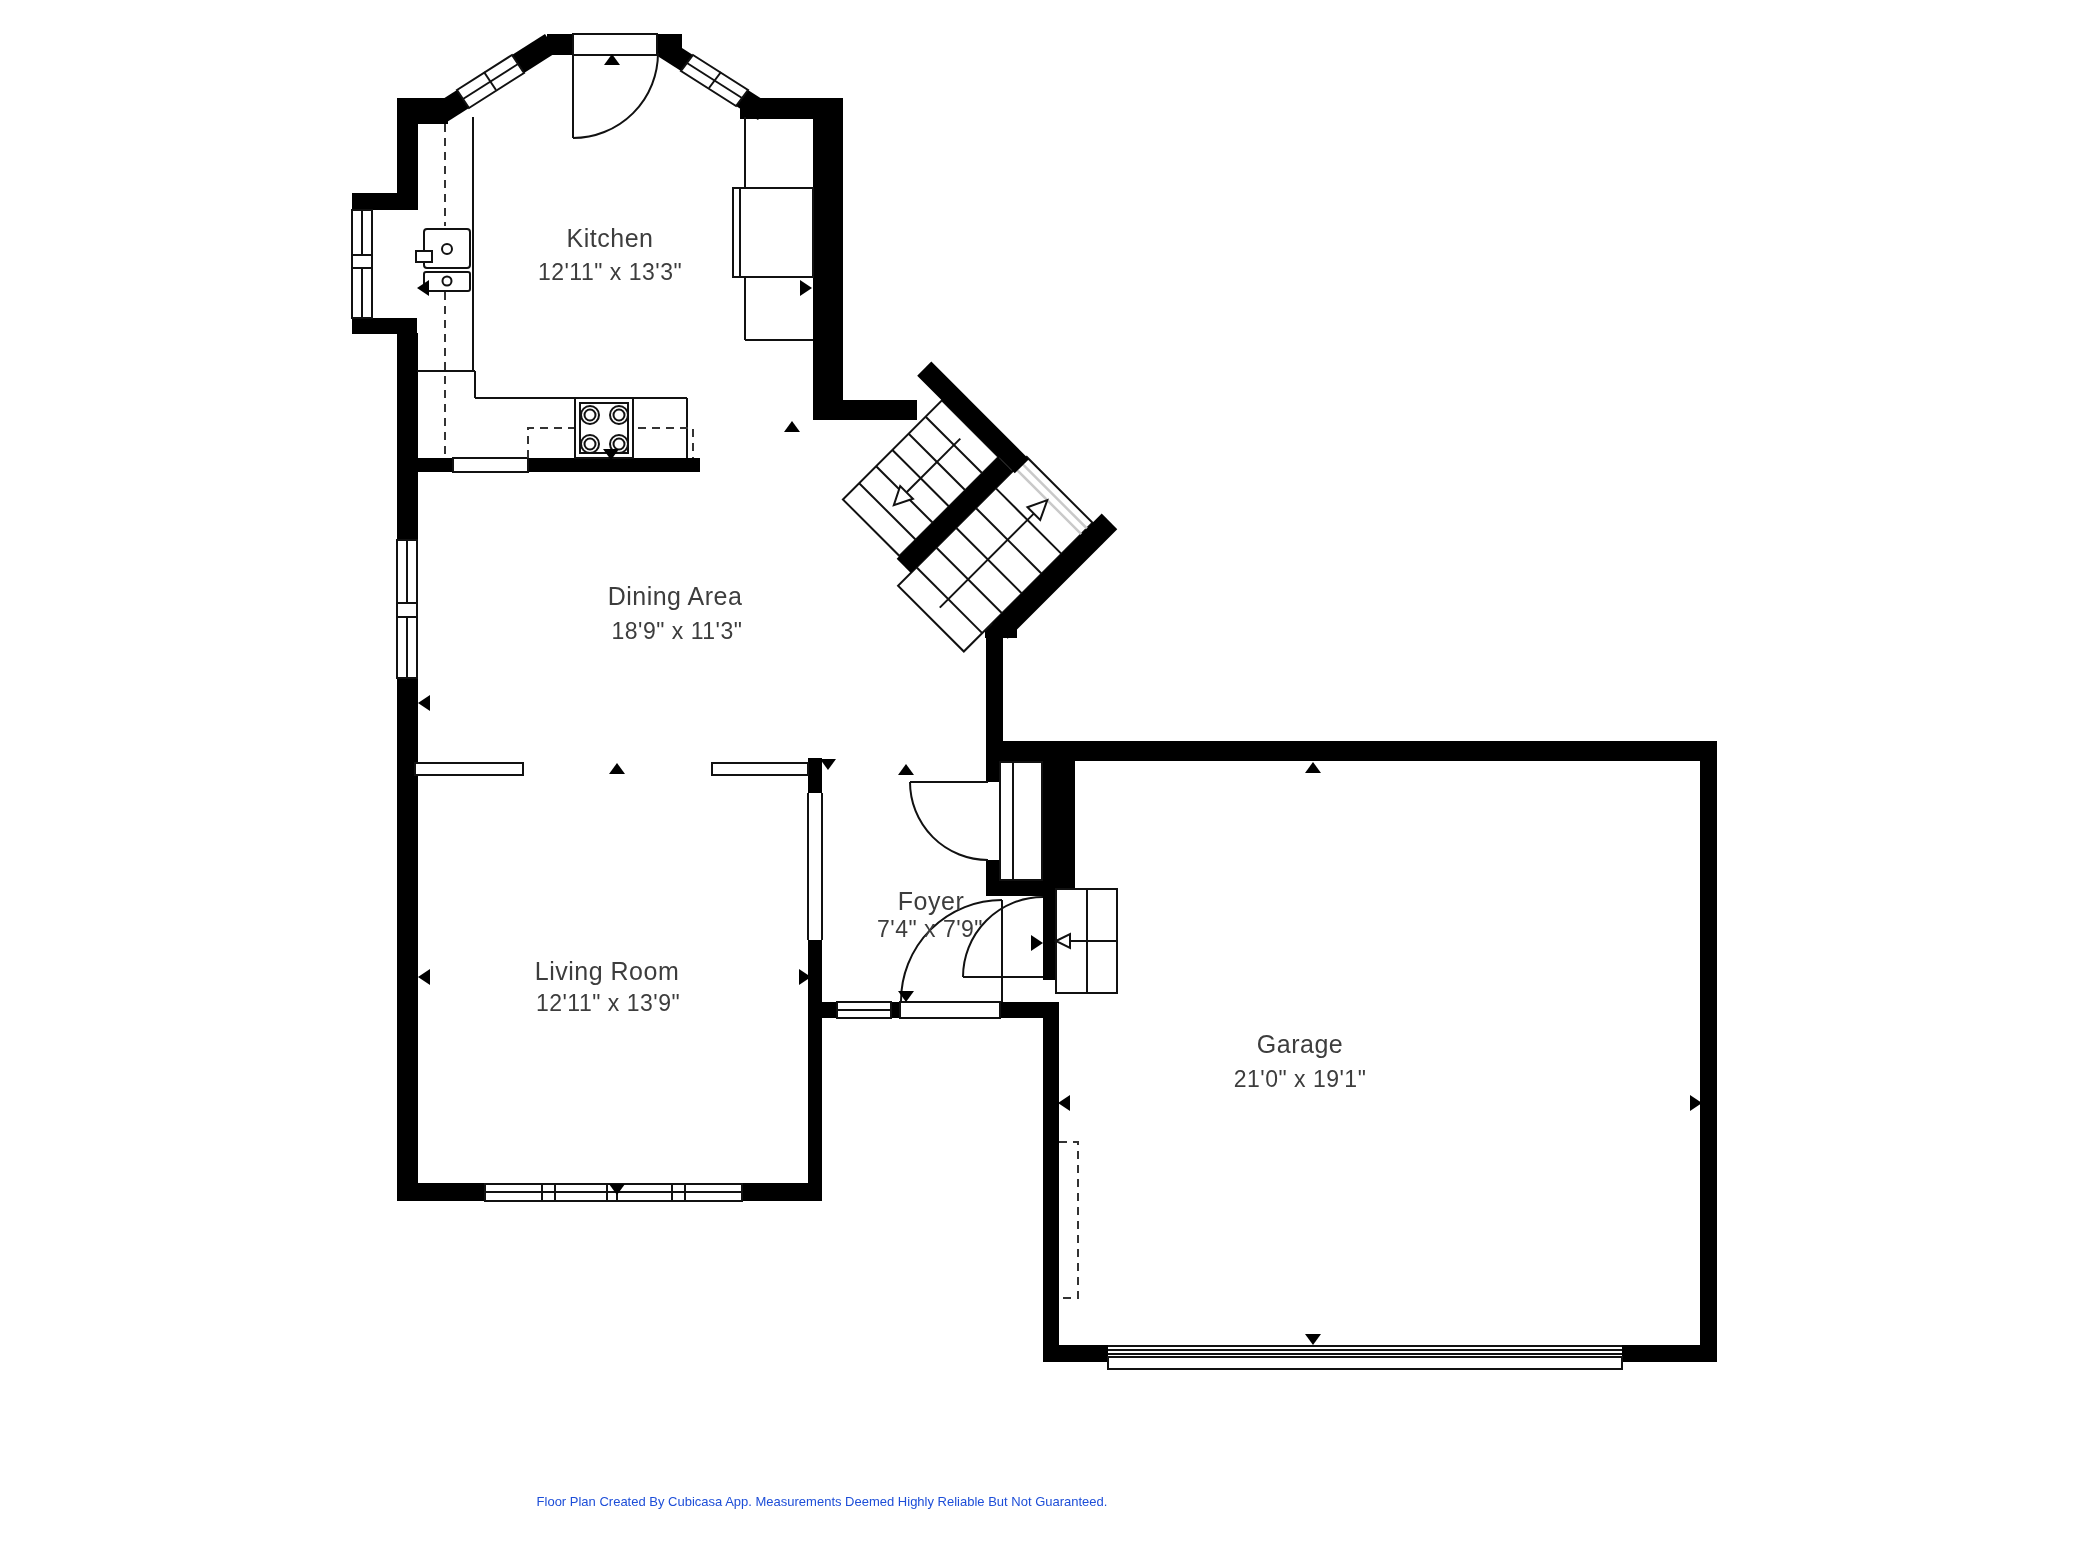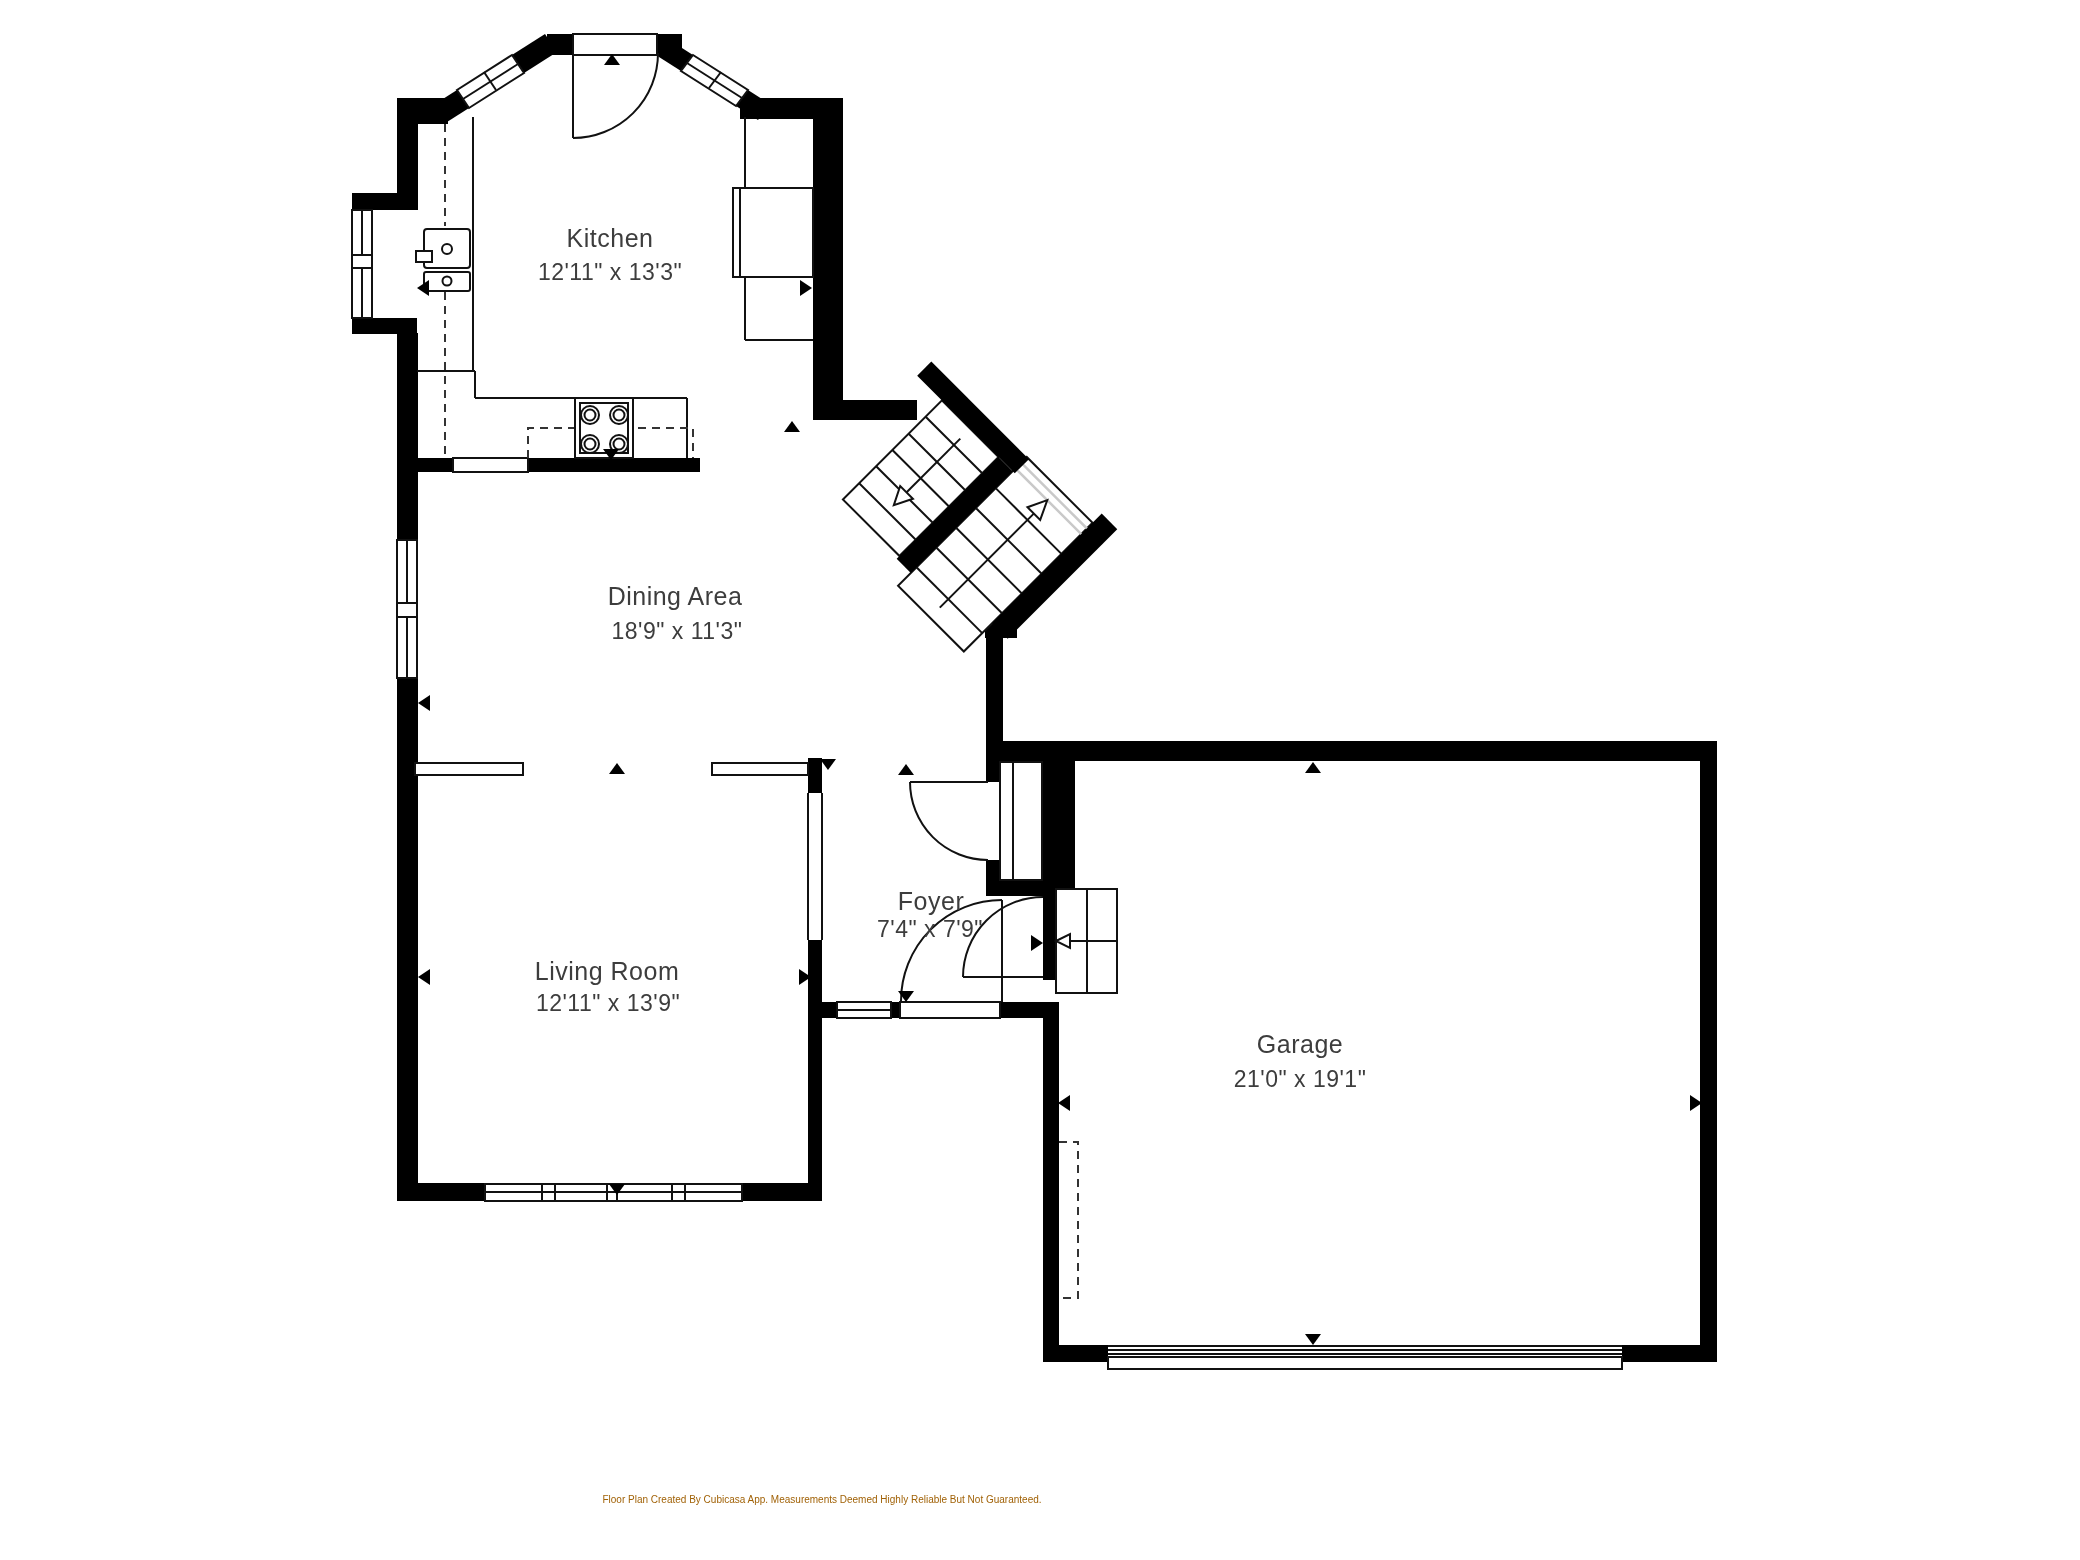--- a/index.html
+++ b/index.html
@@ -9,21 +9,21 @@
   .thin{stroke:#111111;stroke-width:2;fill:none;}
   .whitebox{fill:#ffffff;stroke:#111111;stroke-width:2;}
   .dash{stroke:#333333;stroke-width:2;fill:none;stroke-dasharray:8 6;}
   .lt{stroke:#c9c9c9;stroke-width:2.5;fill:none;}
   .arc{stroke:#111111;stroke-width:2;fill:none;}
   .mark{fill:#000000;stroke:none;}
   .openarrow{fill:#ffffff;stroke:#111111;stroke-width:2;}
   .room-name{font-size:25px;fill:#3d3d3d;letter-spacing:.5px;}
   .room-dims{font-size:23px;fill:#3d3d3d;letter-spacing:.5px;}
   .footer{position:absolute;top:1494px;left:822px;transform:translateX(-50%);
-    font-size:10px;color:#a16207;white-space:nowrap;letter-spacing:0px;}
+    font-size:13px;color:#1d4ed8;white-space:nowrap;letter-spacing:0px;}
 </style>
 </head>
 <body>
 
 <svg width="2080" height="1560" viewBox="0 0 2080 1560">
 
   <g>
 
     <rect class="wall" x="547" y="34" width="27" height="21"></rect>
     <rect class="wall" x="657" y="34" width="25" height="21"></rect>

